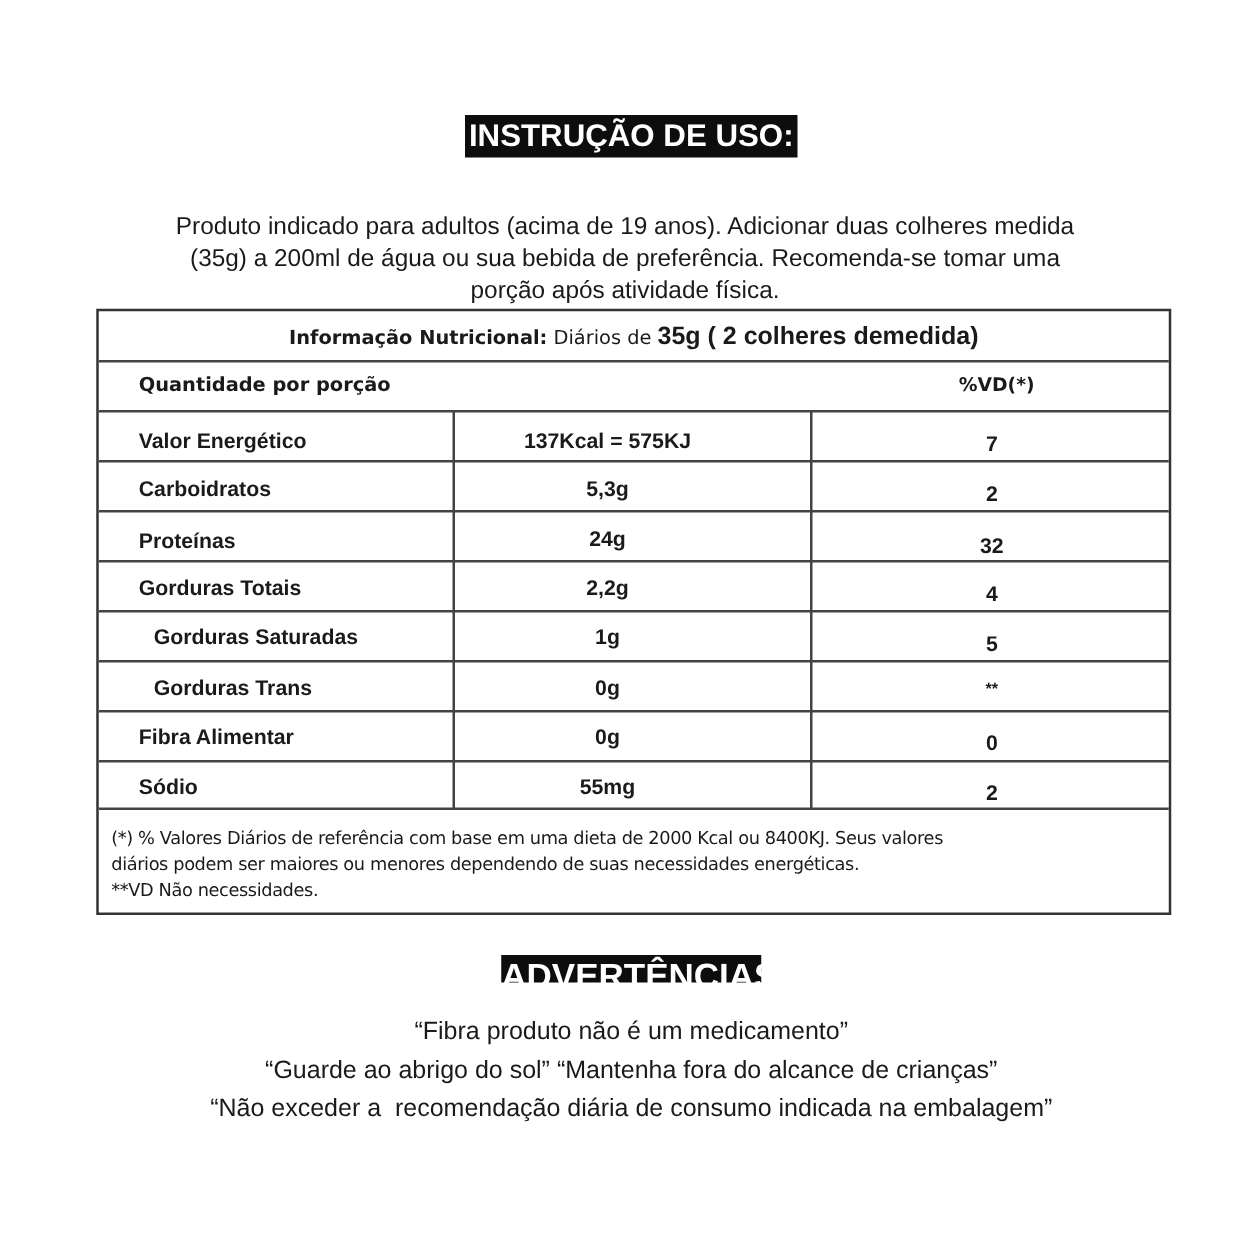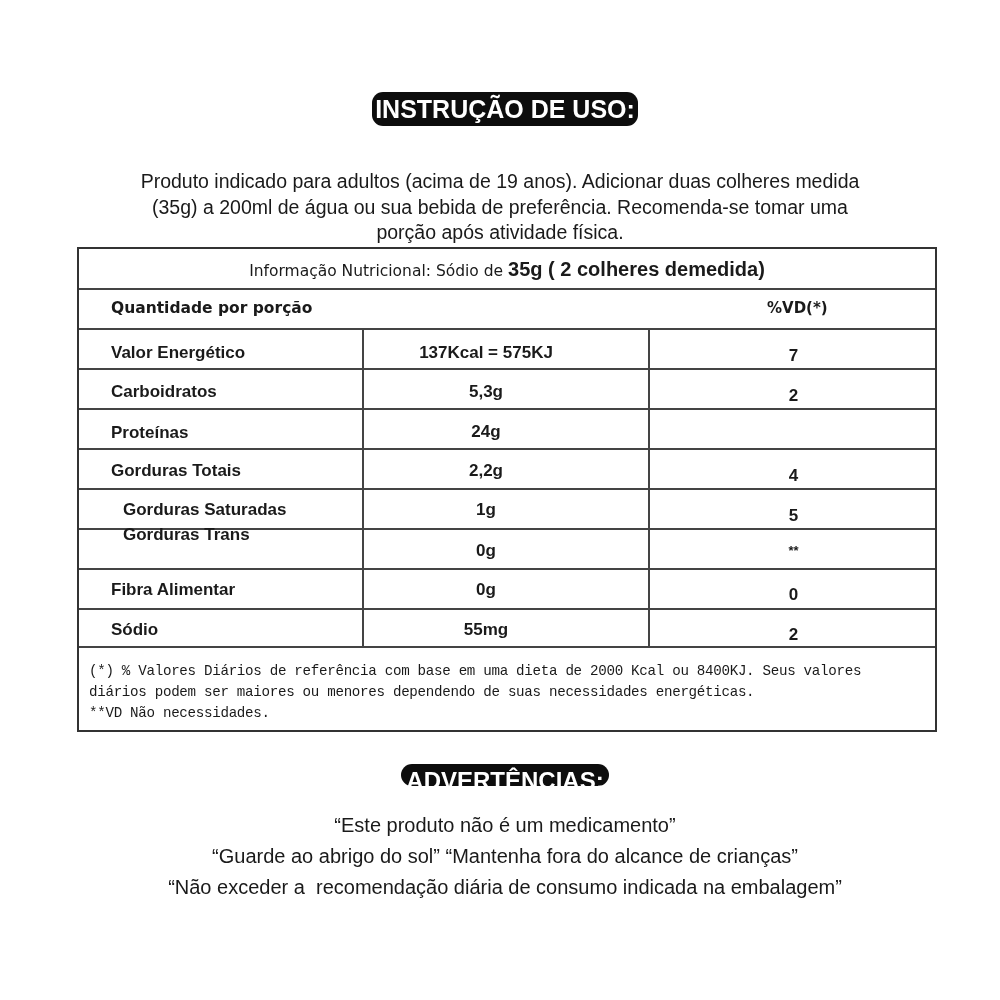--- a/index.html
+++ b/index.html
@@ -1,39 +1,39 @@
 <!DOCTYPE html>
 <html><head>
   <meta charset="utf-8">
   <style>
     html, body { margin: 0; padding: 0; background: #ffffff; }
     body { width: 1000px; height: 1000px; position: relative; overflow: hidden; color: #1a1a1a; font-family: "Liberation Sans", sans-serif; }
-    .banner { position: absolute; background: #0d0d0d; color: #ffffff; font-weight: bold; text-align: center; white-space: nowrap; border-radius: 11px; }
+    .banner { position: absolute; background: #0d0d0d; color: #ffffff; font-weight: bold; text-align: center; white-space: nowrap; }
     .banner span { display: block; }
     #instr-banner { left: 372px; top: 92px; width: 266px; height: 34px; font-size: 25px; line-height: 34px; }
-    #warn-banner { left: 401px; top: 764px; width: 208px; height: 22px; font-size: 24px; line-height: 34px; }
+    #warn-banner { left: 401px; top: 764px; width: 208px; height: 22px; font-size: 28px; line-height: 34px; }
     .instr-text { position: absolute; left: 60px; top: 142px; width: 880px; text-align: center; font-size: 19.5px; line-height: 25.5px; color: #1a1a1a; margin-top: 27px; }
     .instr-text div { white-space: nowrap; }
 
     .table { position: absolute; left: 77px; top: 247px; width: 860px; height: 485px; border: 2px solid #333; box-sizing: border-box; }
     .hline { position: absolute; left: 0; right: 0; height: 0; border-top: 2px solid #444; }
     .vline { position: absolute; width: 0; border-left: 2px solid #444; }
     .cell { position: absolute; white-space: nowrap; font-weight: bold; font-size: 17px; color: #1a1a1a; }
     .title-row { position: absolute; left: 0; right: 0; top: 0; height: 40px; text-align: center; line-height: 40px; white-space: nowrap; }
-    .title-row .t1 { font-family: "DejaVu Sans", sans-serif; font-weight: normal; font-size: 15.5px; }
+    .title-row .t1 { font-family: "DejaVu Sans", sans-serif; font-weight: bold; font-size: 15.5px; }
     .title-row .t2 { font-family: "DejaVu Sans", sans-serif; font-size: 15.5px; }
     .title-row .t3 { font-weight: bold; font-size: 20px; }
     .head-left { left: 32px; top: 50px; font-family: "DejaVu Sans", sans-serif; font-size: 15.5px; }
     .head-right { left: 688px; top: 50px; font-family: "DejaVu Sans", sans-serif; font-size: 15px; text-align: center; }
     .rowlabel { left: 32px; }
     .rowlabel.indent { left: 44px; }
     .mid { left: 285px; width: 244px; text-align: center; }
     .rgt { left: 571px; width: 287px; text-align: center; }
     .footnote { position: absolute; left: 10px; top: 412px; font-family: "DejaVu Sans", sans-serif; font-size: 14.2px; line-height: 21px; color: #1a1a1a; letter-spacing: -0.3px; }
-    .footnote div { white-space: nowrap; font-family: Liberation Mono, monospace; }
+    .footnote div { white-space: nowrap; }
 
     .warn-lines { position: absolute; left: 100px; top: 810px; width: 810px; text-align: center; font-size: 20px; line-height: 31px; color: #1a1a1a; }
     .warn-lines div { white-space: pre; }
   </style>
 </head>
 <body>
 
 <div class="banner" id="instr-banner">
   <span>INSTRUÇÃO DE USO:</span>
 </div>
@@ -54,46 +54,47 @@
   <div class="hline" style="top:239px"></div>
   <div class="hline" style="top:279px"></div>
   <div class="hline" style="top:319px"></div>
   <div class="hline" style="top:359px"></div>
   <div class="hline" style="top:397px"></div>
 
   <div class="vline" style="left:283px; top:79px; height:320px"></div>
   <div class="vline" style="left:569px; top:79px; height:320px"></div>
 
   <div class="title-row">
-    <span class="t1">Informação Nutricional:</span><span class="t2"> Sódio de </span><span class="t3">35g ( 2 colheres demedida)</span>
+    <span class="t1">Informação Nutricional:</span><span class="t2"> Diários de </span><span class="t3">35g ( 2 colheres demedida)</span>
   </div>
 
   <div class="cell head-left">Quantidade por porção</div>
   <div class="cell head-right">%VD(*)</div>
 
   <div class="cell rowlabel" style="top:94px">Valor Energético</div>
   <div class="cell mid" style="top:94px">137Kcal = 575KJ</div>
   <div class="cell rgt" style="top:97px">7</div>
 
   <div class="cell rowlabel" style="top:133px">Carboidratos</div>
   <div class="cell mid" style="top:133px">5,3g</div>
   <div class="cell rgt" style="top:137px">2</div>
 
   <div class="cell rowlabel" style="top:174px">Proteínas</div>
   <div class="cell mid" style="top:173px">24g</div>
+  <div class="cell rgt" style="top:178px">32</div>
 
   <div class="cell rowlabel" style="top:212px">Gorduras Totais</div>
   <div class="cell mid" style="top:212px">2,2g</div>
   <div class="cell rgt" style="top:217px">4</div>
 
   <div class="cell rowlabel indent" style="top:251px">Gorduras Saturadas</div>
   <div class="cell mid" style="top:251px">1g</div>
   <div class="cell rgt" style="top:257px">5</div>
 
-  <div class="cell rowlabel indent" style="top:276px">Gorduras Trans</div>
+  <div class="cell rowlabel indent" style="top:292px">Gorduras Trans</div>
   <div class="cell mid" style="top:292px">0g</div>
   <div class="cell rgt" style="top:294px; font-size:13px">**</div>
 
   <div class="cell rowlabel" style="top:331px">Fibra Alimentar</div>
   <div class="cell mid" style="top:331px">0g</div>
   <div class="cell rgt" style="top:336px">0</div>
 
   <div class="cell rowlabel" style="top:371px">Sódio</div>
   <div class="cell mid" style="top:371px">55mg</div>
   <div class="cell rgt" style="top:376px">2</div>
@@ -103,16 +104,16 @@
     <div>diários podem ser maiores ou menores dependendo de suas necessidades energéticas.</div>
     <div>**VD Não necessidades.</div>
   </div>
 </div>
 
 <div class="banner" id="warn-banner">
   <span>ADVERTÊNCIAS:</span>
 </div>
 
 <div class="warn-lines">
-  <div>“Este produto não é um medicamento”</div>
+  <div>“Fibra produto não é um medicamento”</div>
   <div>“Guarde ao abrigo do sol” “Mantenha fora do alcance de crianças”</div>
   <div>“Não exceder a  recomendação diária de consumo indicada na embalagem”</div>
 </div>
 
 </body></html>

